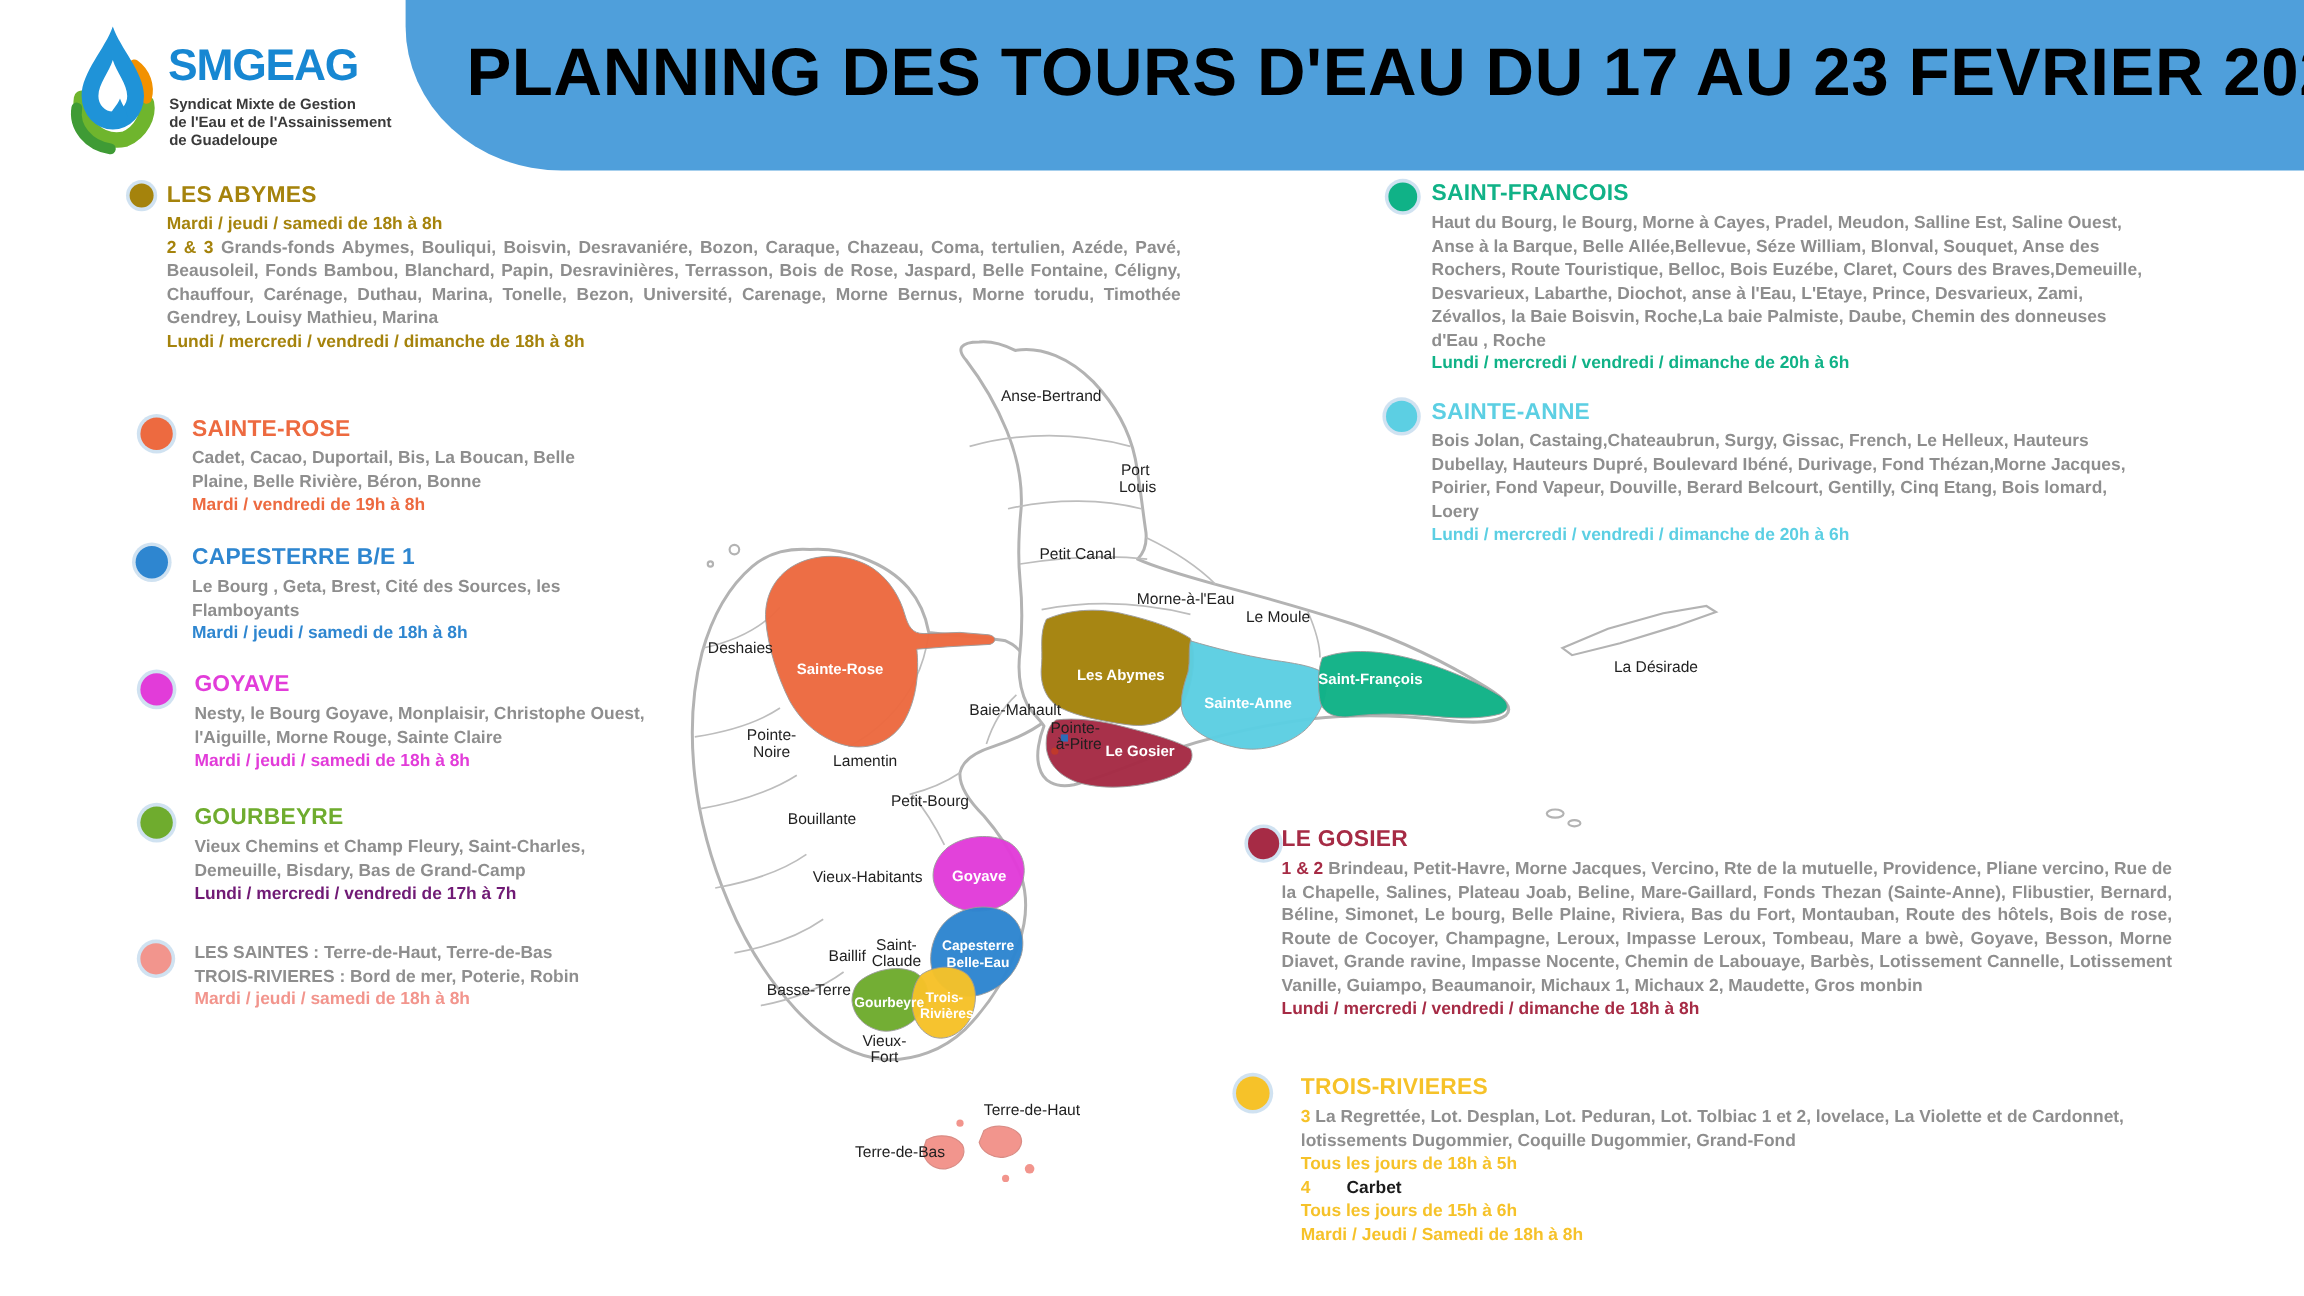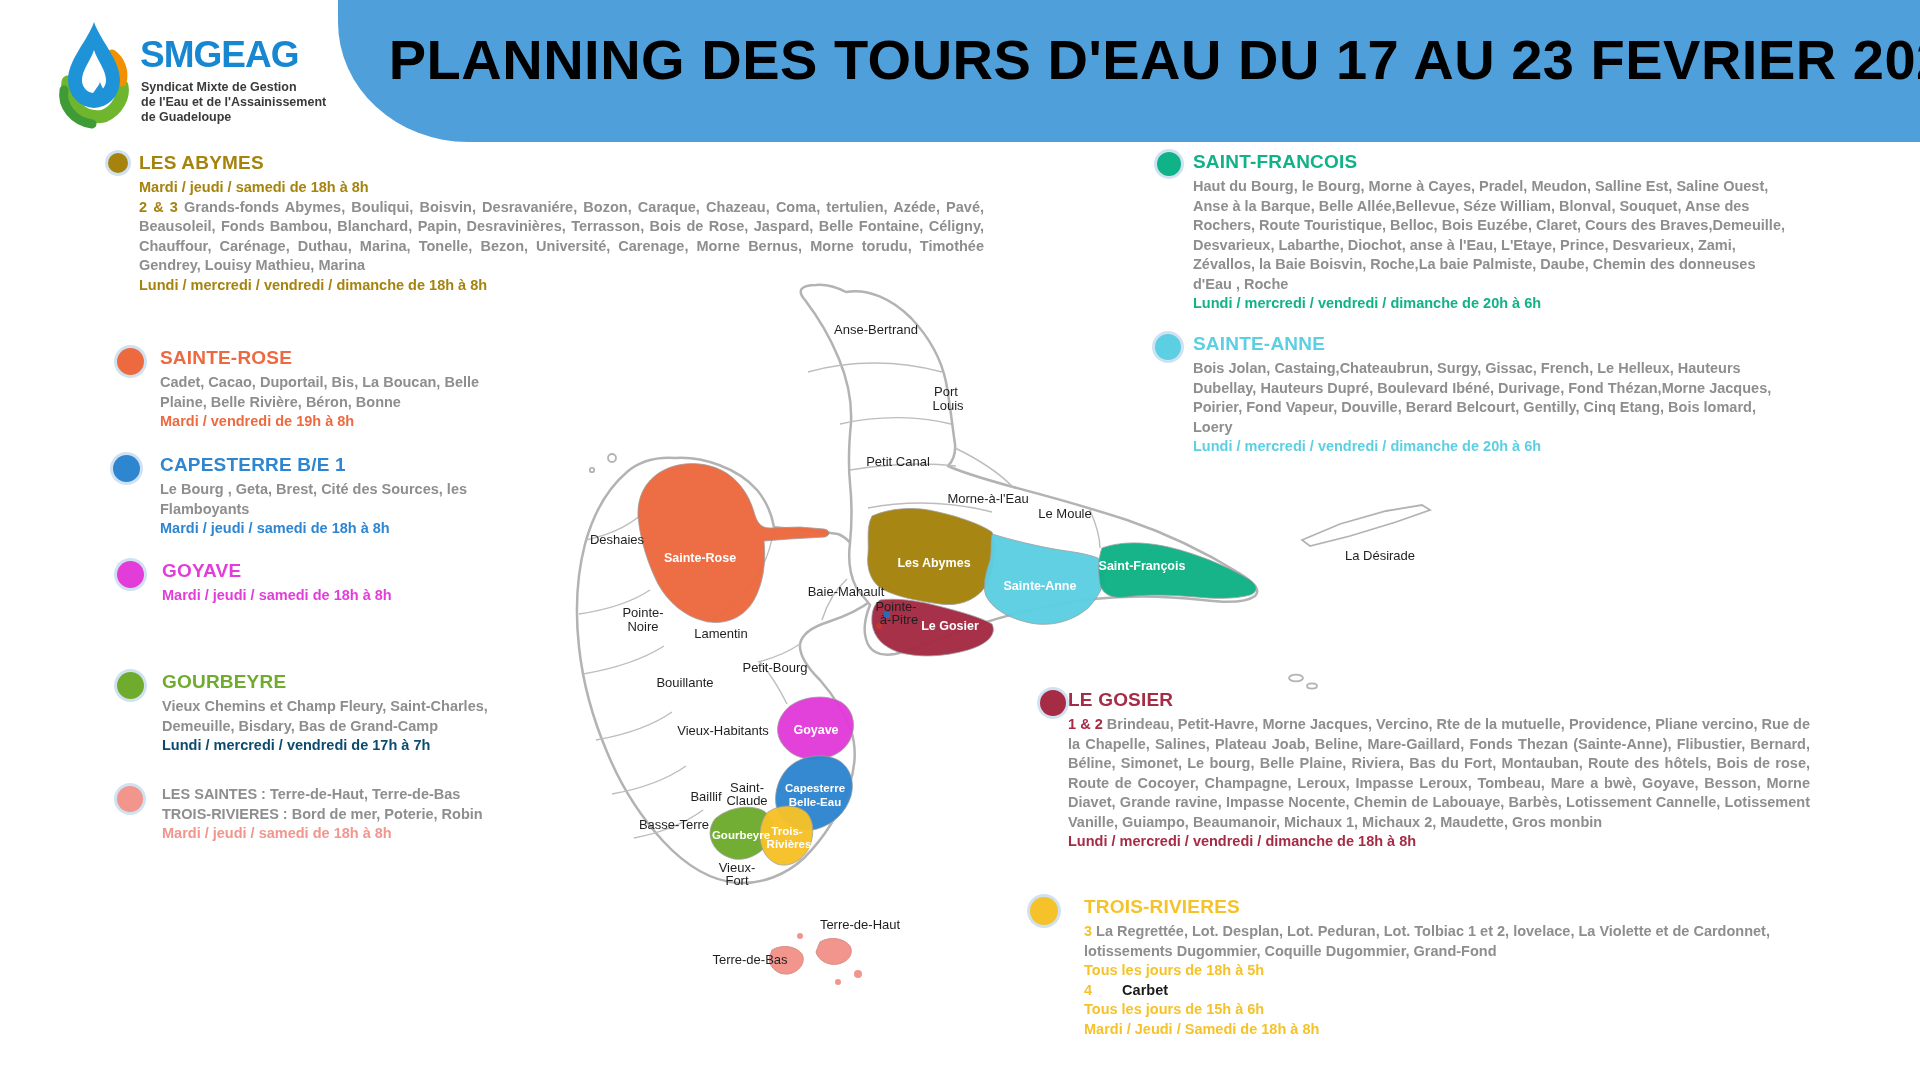--- a/index.html
+++ b/index.html
@@ -238,31 +238,32 @@
         <p class="areas"><span>Le Bourg , Geta, Brest, Cité des Sources, les Flamboyants</span></p>
         <p class="sched" style="color: rgb(46, 134, 208); font-weight: 800;">Mardi / jeudi / samedi de 18h à 8h</p>
       </div>
     </div>
     <div class="zone" style="left: 117px; top: 560px; width: 475px;">
       <span class="dot" style="width: 27px; height: 27px; background: rgb(226, 60, 217);"></span>
       <div class="zcontent" style="margin-left: 45px;">
         <div class="ztitle" style="color: rgb(226, 60, 217);">
           <div>GOYAVE</div>
         </div>
+        <p class="areas"><span>Nesty, le Bourg Goyave, Monplaisir, Christophe Ouest, l'Aiguille, Morne Rouge, Sainte Claire</span></p>
         <p class="sched" style="color: rgb(226, 60, 217); font-weight: 800;">Mardi / jeudi / samedi de 18h à 8h</p>
       </div>
     </div>
     <div class="zone" style="left: 117px; top: 671px; width: 420px;">
       <span class="dot" style="width: 27px; height: 27px; background: rgb(111, 172, 46);"></span>
       <div class="zcontent" style="margin-left: 45px;">
         <div class="ztitle" style="color: rgb(111, 172, 46);">
           <div>GOURBEYRE</div>
         </div>
         <p class="areas"><span>Vieux Chemins et Champ Fleury,  Saint-Charles, Demeuille, Bisdary, Bas de Grand-Camp</span></p>
-        <p class="sched" style="color: #0c4a6e; font-weight: 800;">Lundi / mercredi / vendredi de 17h à 7h</p>
+        <p class="sched" style="color: #701a75; font-weight: 800;">Lundi / mercredi / vendredi de 17h à 7h</p>
       </div>
     </div>
     <div class="zone" style="left: 117px; top: 785px; width: 430px;">
       <span class="dot" style="width: 26px; height: 26px; background: rgb(242, 149, 141);"></span>
       <div class="zcontent" style="margin-left: 45px;">
         <p class="areas"><span>LES SAINTES : Terre-de-Haut, Terre-de-Bas</span></p>
         <p class="areas"><span>TROIS-RIVIERES : Bord de mer, Poterie, Robin</span></p>
         <p class="sched" style="color: rgb(242, 149, 141); font-weight: 800;">Mardi / jeudi / samedi de 18h à 8h</p>
       </div>
     </div>

